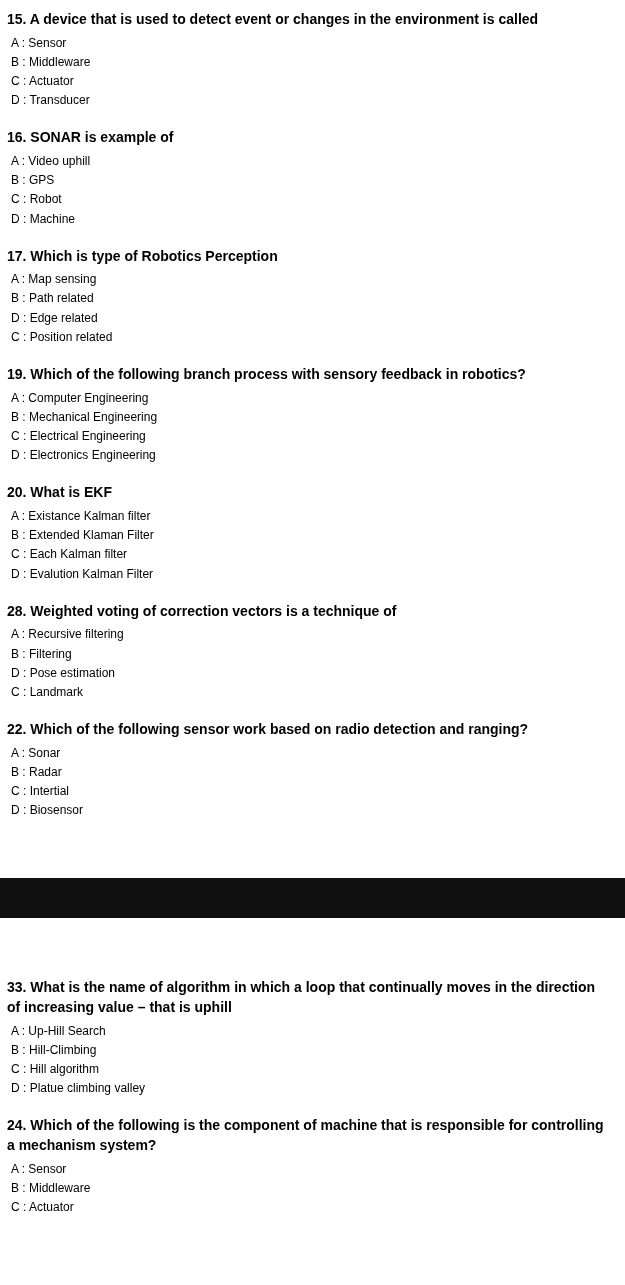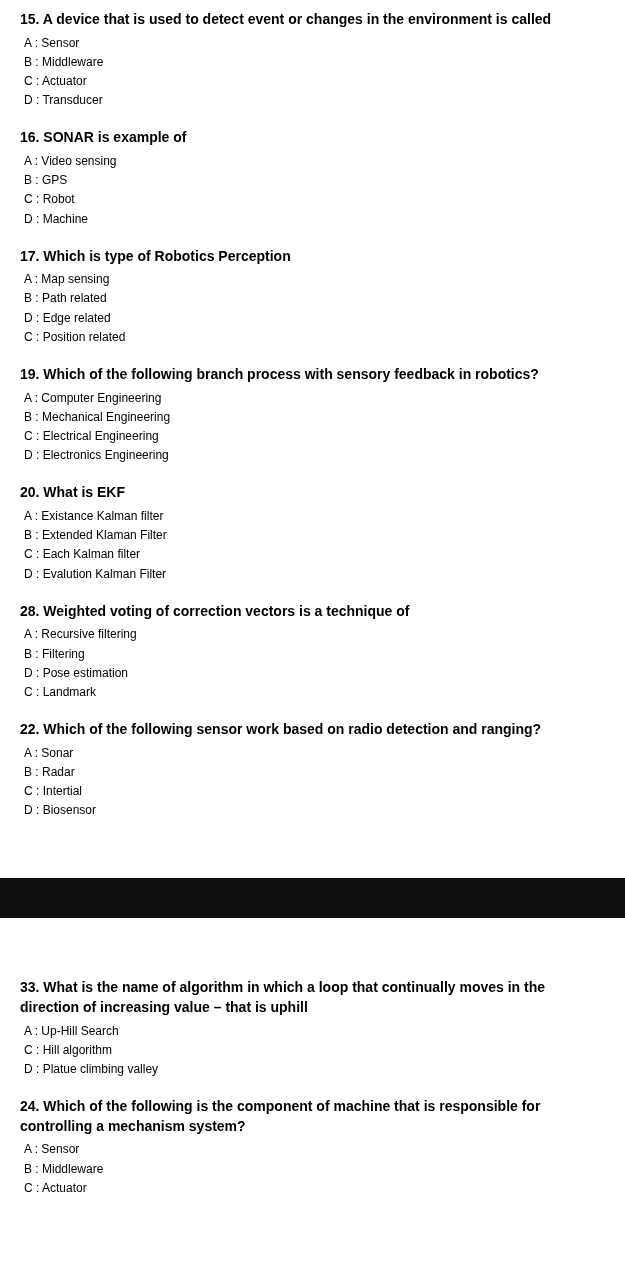--- a/index.html
+++ b/index.html
@@ -4,21 +4,21 @@
   <style>
     * { margin: 0; padding: 0; box-sizing: border-box; }
     body {
       font-family: Arial, sans-serif;
       font-size: 14px;
       background: #fff;
       color: #000;
       width: 625px;
     }
     .page {
-      padding: 10px 20px 20px 20px;
+      padding: 10px 20px 20px 7px;
     }
     .question-block {
       margin-bottom: 18px;
     }
     .question-text {
       font-weight: bold;
       font-size: 14px;
       line-height: 1.4;
       margin-bottom: 4px;
     }
@@ -43,21 +43,21 @@
 <div class="page" id="section1">
     <div class="question-block">
       <div class="question-text">15. A device that is used to detect event or changes in the environment is called</div>
       <div class="option">A : Sensor</div>
       <div class="option">B : Middleware</div>
       <div class="option">C : Actuator</div>
       <div class="option">D : Transducer</div>
     </div>
     <div class="question-block">
       <div class="question-text">16. SONAR is example of</div>
-      <div class="option">A : Video sensing</div>
+      <div class="option">A : Video uphill</div>
       <div class="option">B : GPS</div>
       <div class="option">C : Robot</div>
       <div class="option">D : Machine</div>
     </div>
     <div class="question-block">
       <div class="question-text">17. Which is type of Robotics Perception</div>
       <div class="option">A : Map sensing</div>
       <div class="option">B : Path related</div>
       <div class="option">D : Edge related</div>
       <div class="option">C : Position related</div>
@@ -93,20 +93,21 @@
   </div>
 
 <div class="divider"></div>
 
 <div class="spacer"></div>
 
 <div class="page" id="section2">
     <div class="question-block">
       <div class="question-text">33. What is the name of algorithm in which a loop that continually moves in the direction of increasing value – that is uphill</div>
       <div class="option">A : Up-Hill Search</div>
+      <div class="option">B : Hill-Climbing</div>
       <div class="option">C : Hill algorithm</div>
       <div class="option">D : Platue climbing valley</div>
     </div>
     <div class="question-block">
       <div class="question-text">24. Which of the following is the component of machine that is responsible for controlling a mechanism system?</div>
       <div class="option">A : Sensor</div>
       <div class="option">B : Middleware</div>
       <div class="option">C : Actuator</div>
     </div>
   </div>

